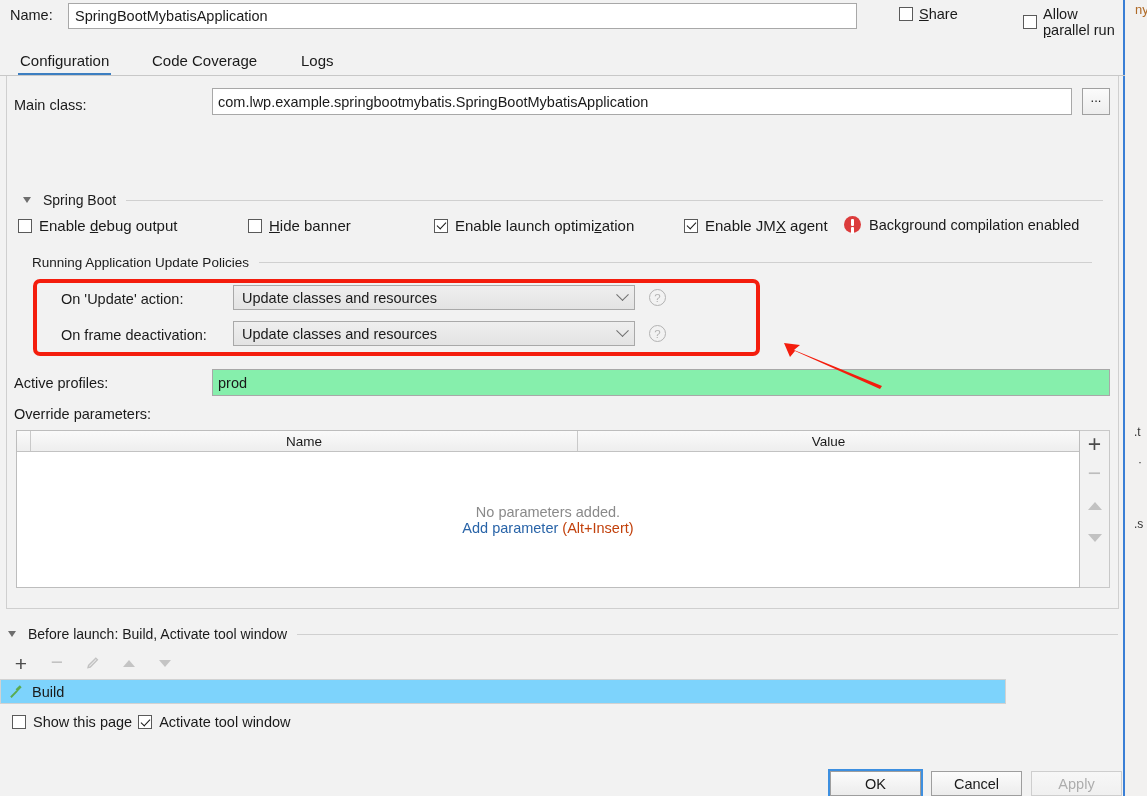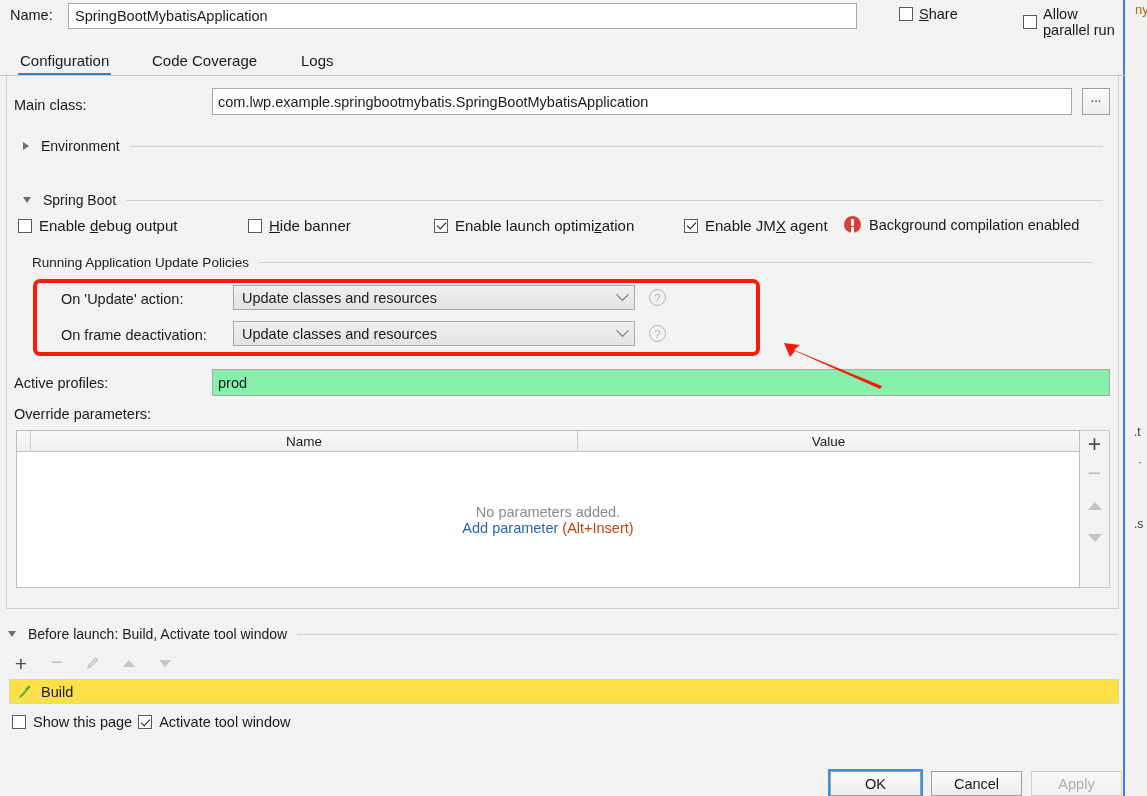--- a/index.html
+++ b/index.html
@@ -241,22 +241,22 @@
   #bl-up::before {
     content: ""; width: 0; height: 0; border-bottom: 7px solid #c4c4c4;
     border-left: 6px solid transparent; border-right: 6px solid transparent;
   }
   #bl-down::before {
     content: ""; width: 0; height: 0; border-top: 7px solid #c4c4c4;
     border-left: 6px solid transparent; border-right: 6px solid transparent;
   }
 
   #bl-list {
-    position: absolute; left: 9px; top: 679px; width: 1110px; height: 25px;
-    background: #fde047; border: 1px solid #d2d2d2;
+    position: absolute; left: 0; top: 679px; width: 1006px; height: 25px;
+    background: #7dd3fc; border: 1px solid #d2d2d2;
     display: flex; align-items: center; gap: 8px; padding-left: 6px;
   }
   #bl-item-label { font-size: 14.5px; }
 
   #bottom-cbs { position: absolute; left: 12px; top: 714px; display: flex; align-items: center; gap: 6px; }
   .bcb { display: flex; align-items: center; gap: 7px; font-size: 14.5px; }
 
   
   .dlgbtn {
     position: absolute; top: 771px; height: 25px; width: 91px;
@@ -315,25 +315,20 @@
     </div>
   </div>
   <div id="tab-divider"></div>
 
   <div id="card"></div>
 
   <div id="mainclass-label">Main class:</div>
   <input id="mainclass-input" type="text" value="com.lwp.example.springbootmybatis.SpringBootMybatisApplication" style="">
   <div id="mainclass-browse">...</div>
 
-  <div id="environment-head" class="section-head">
-    <span class="tri-right"></span>
-    <span class="section-title">Environment</span>
-    <span class="section-rule"></span>
-  </div>
 
   <div id="springboot-head" class="section-head">
     <span class="tri-down"></span>
     <span class="section-title">Spring Boot</span>
     <span class="section-rule"></span>
   </div>
 
   <div id="cb-debug" class="sbcb">
     <span class="cbox"></span>
     <span>Enable <span class="ul">d</span>ebug output</span>

